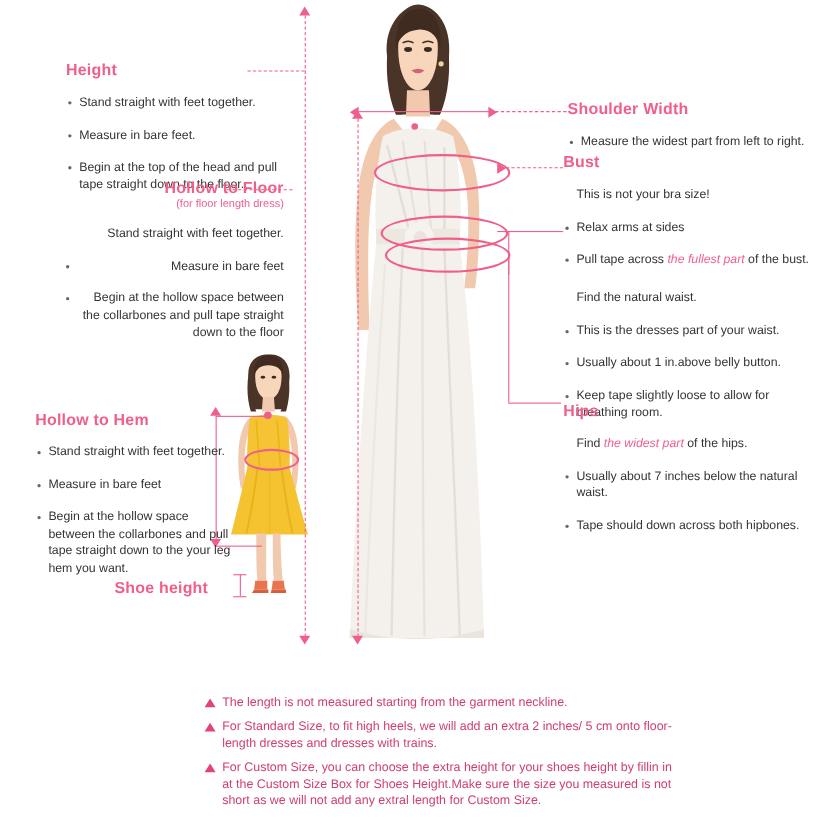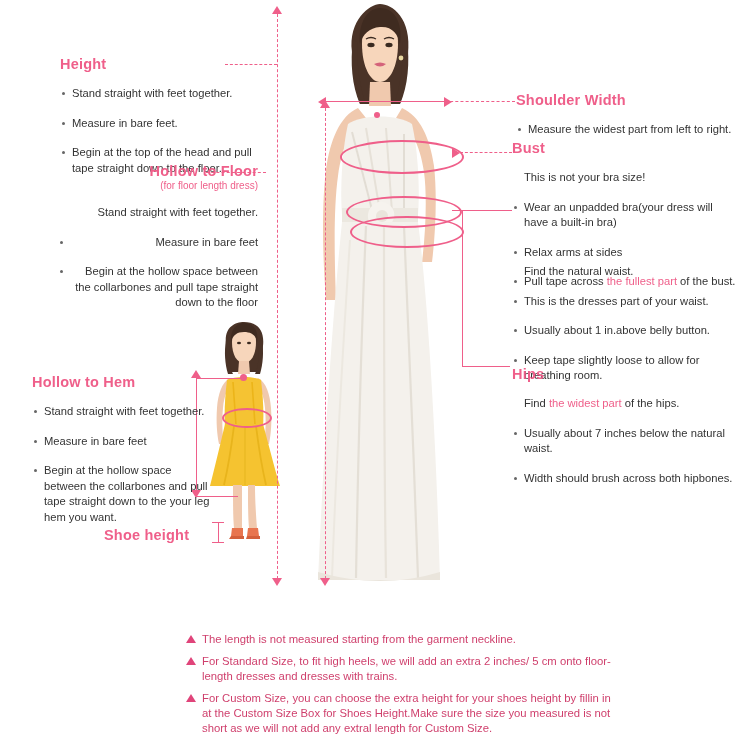--- a/index.html
+++ b/index.html
@@ -49,21 +49,21 @@
     content: "";
     position: absolute;
     left: 2px;
     top: 6px;
     width: 3px;
     height: 3px;
     background: #666666;
     border-radius: 50%;
   }
   ul.bullets li.nodot::before { display: none; }
-  .pink { color: #ef5f8a; }
+  .pink { color: #ef5f8a; font-style: italic; }
 
   
   .hline {
     position: absolute;
     height: 0;
     border-top: 1px dashed #ef5f8a;
   }
   .vline {
     position: absolute;
     width: 0;
@@ -289,41 +289,40 @@
     <div class="heading">Shoulder Width</div>
     <ul class="bullets">
       <li>Measure the widest part from left to right.</li>
     </ul>
   </div>
 
   <div class="block" style="left:512px; top:140px; width:228px;">
     <div class="heading">Bust</div>
     <ul class="bullets">
       <li class="nodot">This is not your bra size!</li>
-      <li>Wear an unpadded bra(your dress will have a built-in bra)</li>
       <li>Relax arms at sides</li>
       <li>Pull tape across <span class="pink">the fullest part</span> of the bust.</li>
     </ul>
   </div>
 
   <div class="block" style="left:512px; top:250px; width:222px;">
     <ul class="bullets">
       <li class="nodot">Find the natural waist.</li>
       <li>This is the dresses part of your waist.</li>
       <li>Usually about 1 in.above belly button.</li>
       <li>Keep tape slightly loose to allow for breathing room.</li>
     </ul>
   </div>
 
   <div class="block" style="left:512px; top:366px; width:224px;">
     <div class="heading">Hips</div>
     <ul class="bullets">
       <li class="nodot">Find <span class="pink">the widest part</span> of the hips.</li>
       <li>Usually about 7 inches below the natural waist.</li>
-      <li>Width should brush across both hipbones.</li>
+      <li>Tape should down across both hipbones.</li>
     </ul>
   </div>
 
   <div class="notes">
     <div class="note">
       <span class="tri"></span>
       <span>The length is not measured starting from the garment neckline.</span>
     </div>
     <div class="note">
       <span class="tri"></span>

